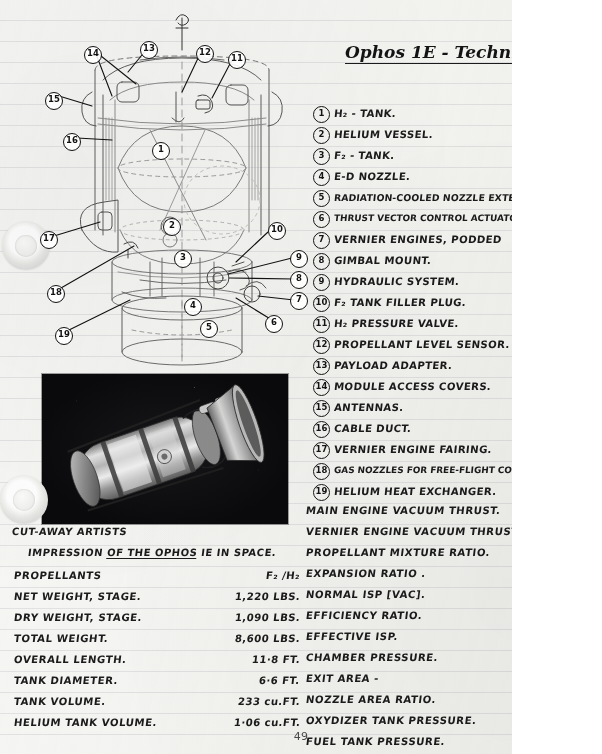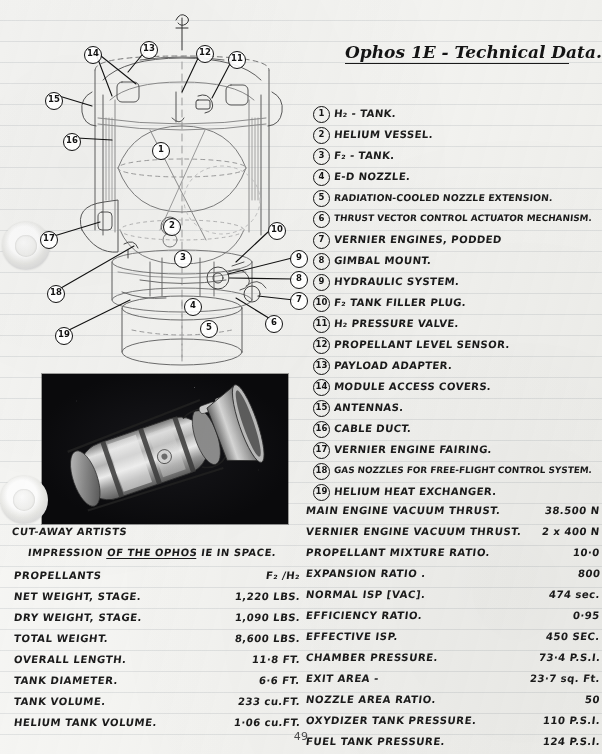--- a/index.html
+++ b/index.html
@@ -2,21 +2,21 @@
 <html><head>
 <meta charset="utf-8">
 <title>Ophos 1E Technical Data</title>
 <style>
   html,body{margin:0;padding:0;background:#fff;}
   body{
     font-family:"Liberation Sans", sans-serif;
   }
   #page{
     position:relative;
-    width:602px;height:754px;
+    width:512px;height:754px;
     overflow:hidden;
     background:#f7f7f5;
   }
   
   #rules{
     position:absolute;left:0;top:0;width:602px;height:754px;
     background-image:repeating-linear-gradient(
        to bottom,
        rgba(0,0,0,0) 0px,
        rgba(0,0,0,0) 20px,

